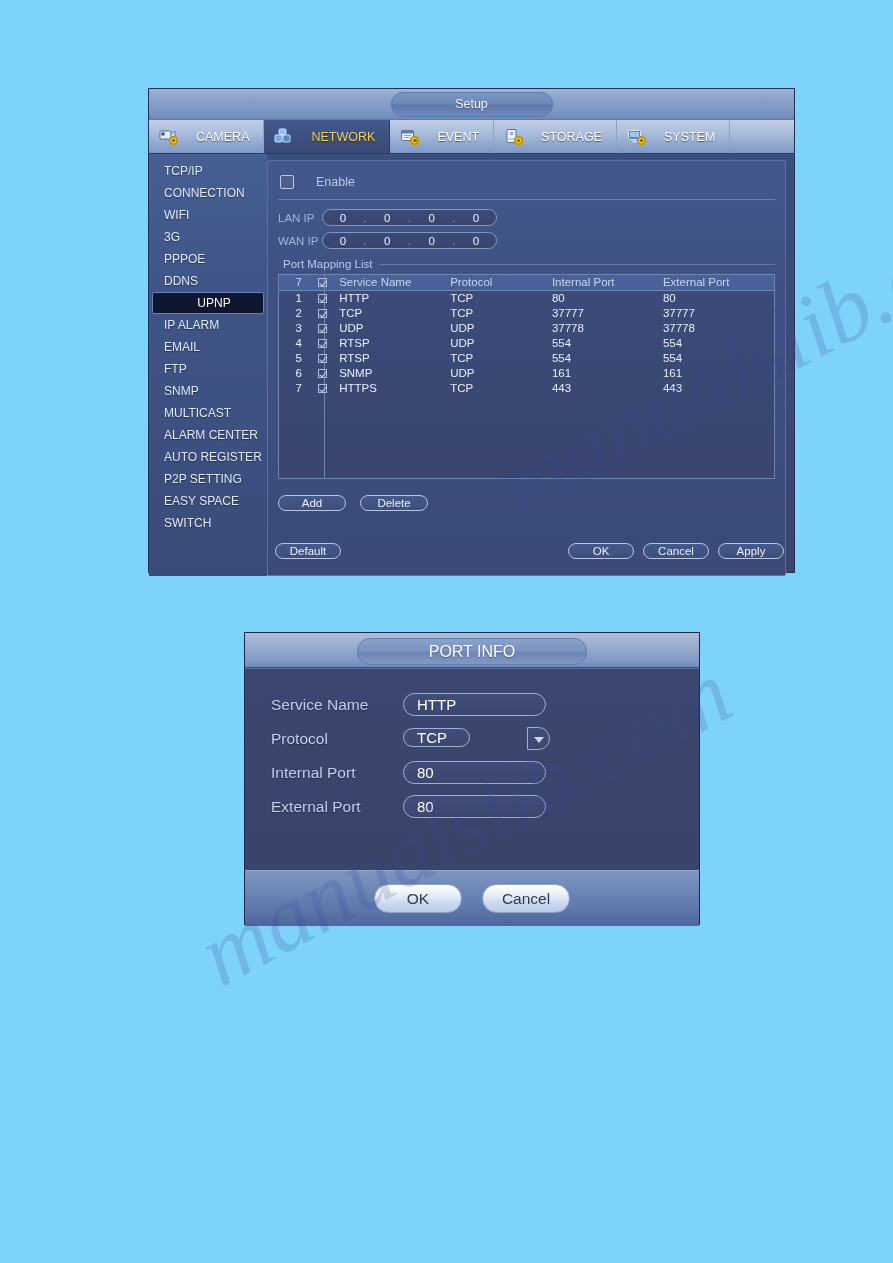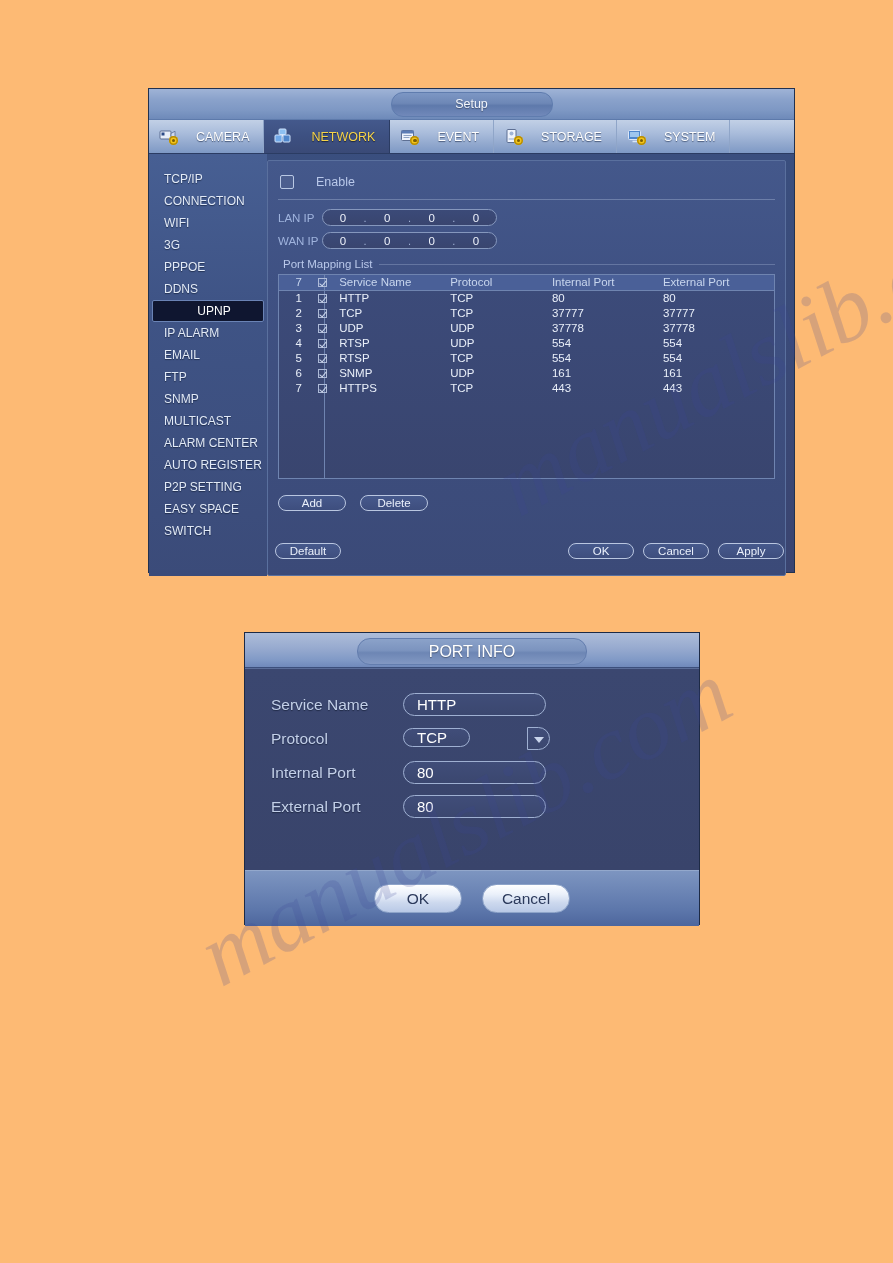--- a/index.html
+++ b/index.html
@@ -2,21 +2,21 @@
 <html><head>
 <meta charset="utf-8">
 <style>
   html, body {
     margin: 0; padding: 0;
     background: #ffffff;
     width: 893px; height: 1263px;
     font-family: "Liberation Sans", sans-serif;
     overflow: hidden;
   }
-  .page { position: relative; width: 893px; height: 1263px; background:#fdba74; }
+  .page { position: relative; width: 893px; height: 1263px; background:#7dd3fc; }
 
   
   .setup-window {
     position: absolute; left: 148px; top: 88px;
     width: 647px; height: 485px;
     background: linear-gradient(180deg, #4a6399 0%, #3d5388 4%, #3a4f7f 10%, #3a4470 100%);
     border: 1px solid #21314f;
     box-sizing: border-box;
   }
   .setup-titlebar {
@@ -61,21 +61,21 @@
   }
   .ico .gear::after{
     content:""; position:absolute; left:2.8px; top:2.8px; width:3.4px; height:3.4px;
     background:#7a5e05; border-radius:50%;
   }
 
   
   .setup-body { display: flex; height: calc(485px - 30px - 33px); }
   .sidebar {
     width: 118px; flex: 0 0 118px;
-    padding-top: 14px;
+    padding-top: 6px;
     background: linear-gradient(180deg,#475f93 0%, #3f5486 35%, #3b4b79 100%);
   }
   .side-item {
     height: 22px; line-height: 22px;
     padding-left: 12px; margin: 0 3px;
     color: #e2eaf7; font-size: 12px;
     text-shadow: 0 1px 1px rgba(10,20,40,.55);
     white-space: nowrap;
   }
   .side-item.active {

